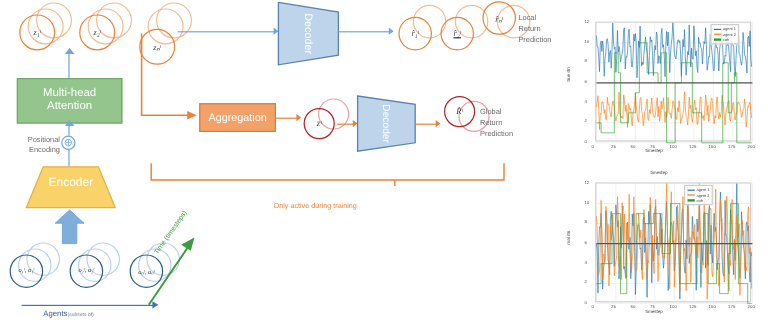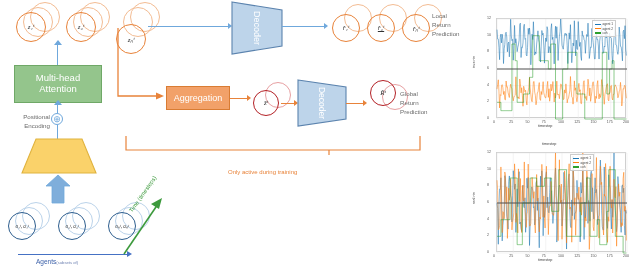--- a/index.html
+++ b/index.html
@@ -73,20 +73,21 @@
   <div class="circ" style="left:51px;top:113px;width:12px;height:12px;border:1.2px solid #6FA8DC;display:flex;align-items:center;justify-content:center;font-size:9px;color:#6FA8DC;line-height:1;">
     <span>⊕</span>
   </div>
   <div class="lbl" style="left:12px;top:113px;width:38px;text-align:right;white-space:pre-line;">Positional
 Encoding</div>
   <div class="arw-line" style="left:57px;top:125px;width:1.4px;height:14px;"></div>
 
   <svg class="trap" style="left:22px;top:139px;width:74px;height:34px;">
     <polygon points="0,34 74,34 60,0 14,0" fill="#FAD26A" stroke="#E0B33F" stroke-width="1.1"></polygon>
   </svg>
+  <div class="abs" style="left:22px;top:147px;width:74px;text-align:center;font-size:10px;color:#ffffff;">Encoder</div>
 
   <svg class="abs" style="left:46px;top:175px;width:24px;height:28px;">
     <polygon points="12,0 24,11 18,11 18,28 6,28 6,11 0,11" fill="#7FAEDB" stroke="#6FA8DC" stroke-width="0.8"></polygon>
   </svg>
 
   <div>
     <div class="circ c-bl-f" style="left:22px;top:202px;width:28px;height:28px;"></div>
     <div class="circ c-bl-f" style="left:15px;top:207px;width:28px;height:28px;"></div>
     <div class="circ c-bl tok sm" style="left:8px;top:212px;width:28px;height:28px;">o₁ᵗ, a₁ᵗ</div>
 
@@ -123,21 +124,21 @@
 
   <div class="arw-line" style="left:282px;top:26px;width:44px;height:1.3px;"></div>
   <div class="tri" style="left:324px;top:23px;border-top:3px solid transparent;border-bottom:3px solid transparent;border-left:4.5px solid #6FA8DC;"></div>
 
   <div>
     <div class="circ c-or-f" style="left:344px;top:4px;width:28px;height:28px;"></div>
     <div class="circ c-or tok" style="left:332px;top:14px;width:28px;height:28px;">r̂₁ᵗ</div>
     <div class="circ c-or-f" style="left:379px;top:4px;width:28px;height:28px;"></div>
     <div class="circ c-or tok" style="left:367px;top:14px;width:28px;height:28px;text-decoration:underline;">r̂₂ᵗ</div>
     <div class="circ c-or-f" style="left:414px;top:4px;width:28px;height:28px;"></div>
-    <div class="circ c-or tok" style="left:402px;top:14px;width:28px;height:28px;">r̂ₙᵗ</div>
+    <div class="circ c-or tok" style="left:402px;top:1px;width:28px;height:28px;">r̂ₙᵗ</div>
   </div>
 
   <div class="lbl" style="left:432px;top:12px;width:40px;white-space:pre-line;">Local
 Return
 Prediction</div>
 
   <svg class="abs" style="left:112px;top:24px;width:60px;height:80px;">
     <path d="M6,4 L6,72 L46,72" fill="none" stroke="#E8833A" stroke-width="1.3"></path>
     <polygon points="52,72 44,68.5 44,75.5" fill="#E8833A"></polygon>
   </svg>

